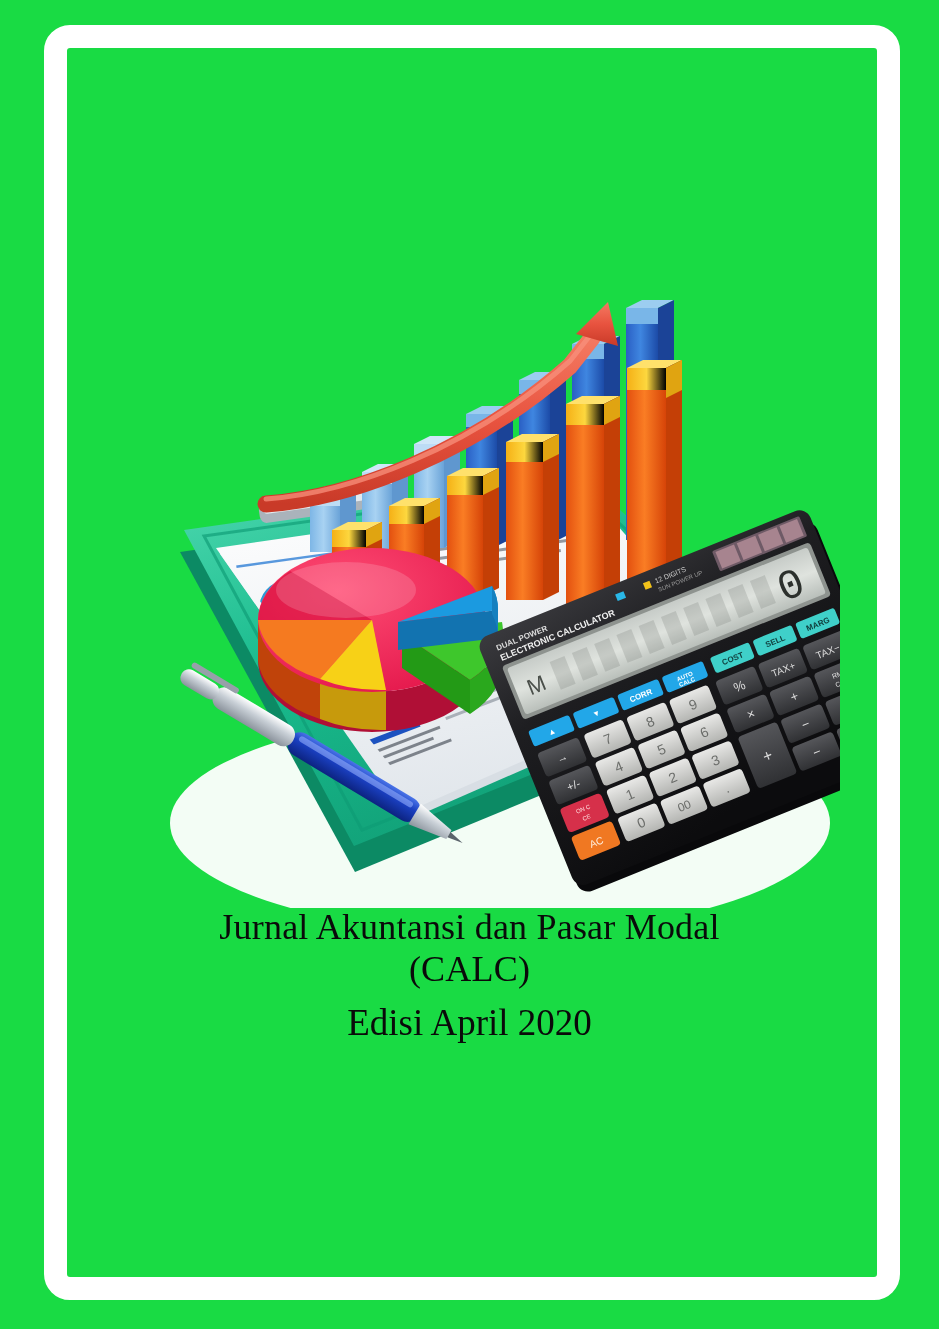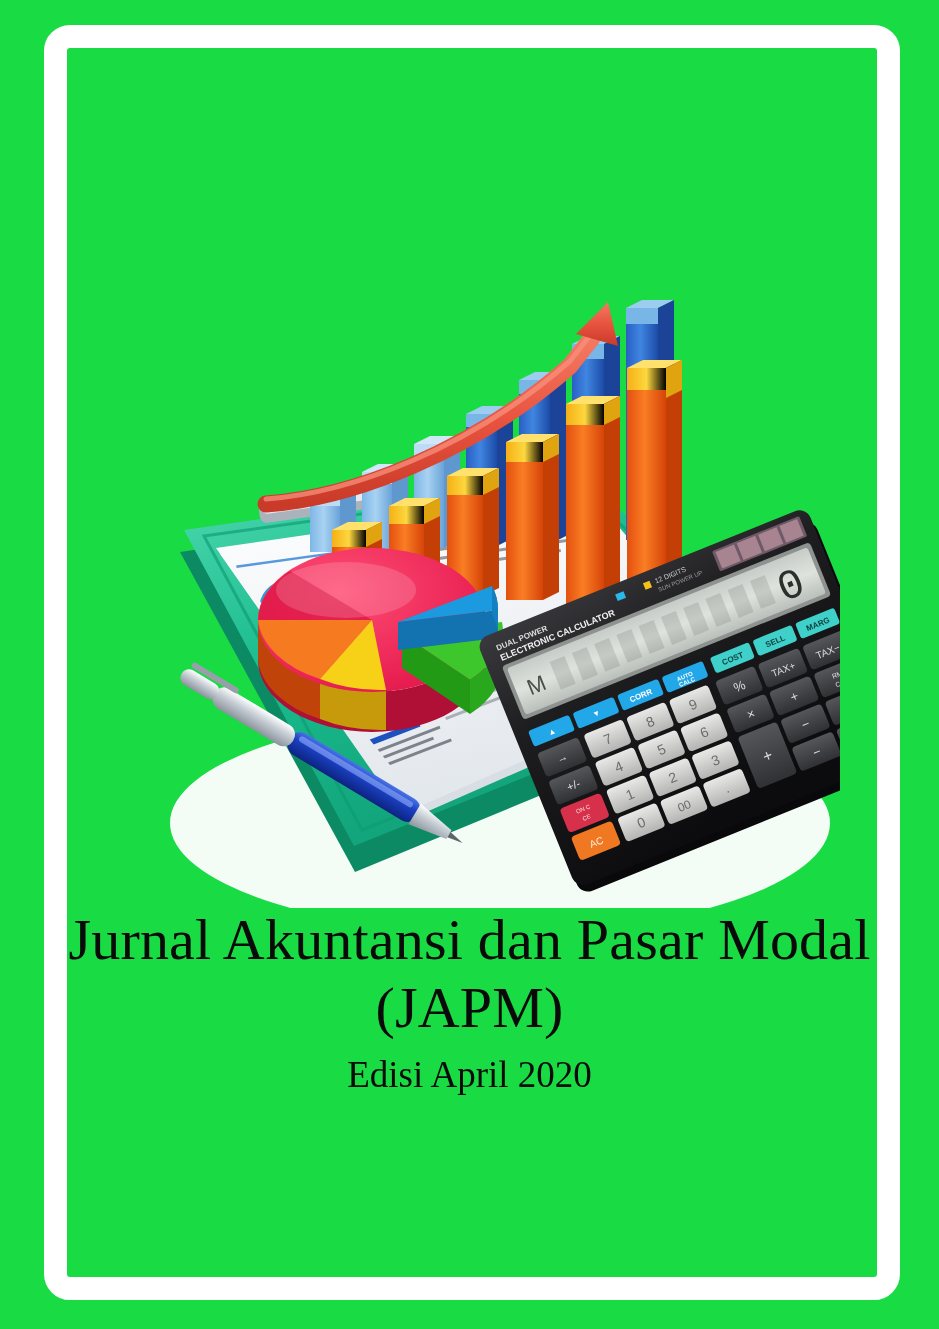--- a/index.html
+++ b/index.html
@@ -37,21 +37,21 @@
   
   #titleblock {
     position:absolute;
     left:60px; right:60px;
     top:906px;
     text-align:center;
     color:#0a0a0a;
   }
   .t-main {
     font-family:"Liberation Serif", serif;
-    font-size:58px;
+    font-size:36px;
     line-height:1.18;
     font-weight:400;
     letter-spacing:.2px;
     white-space:nowrap;
   }
   .t-sub {
     font-family:Liberation Serif, serif;
     font-size:37px;
     line-height:1.25;
     margin-top:9px;
@@ -496,17 +496,17 @@
             <text x="274" y="236">−</text>
         <rect x="300" y="218" width="44" height="26" rx="4" fill="url(#gKeyDark)"></rect>
             <text x="322" y="236" font-size="11">M+</text>
       </g>
     </g>
   </svg>
   </div>
 
   <div id="titleblock">
     <div class="t-main">Jurnal Akuntansi dan Pasar Modal</div>
-    <div class="t-main">(JAPM)</div>
+    <div class="t-main">(CALC)</div>
     <div class="t-sub">Edisi April 2020</div>
   </div>
 
 </div>
 
 </body></html>

